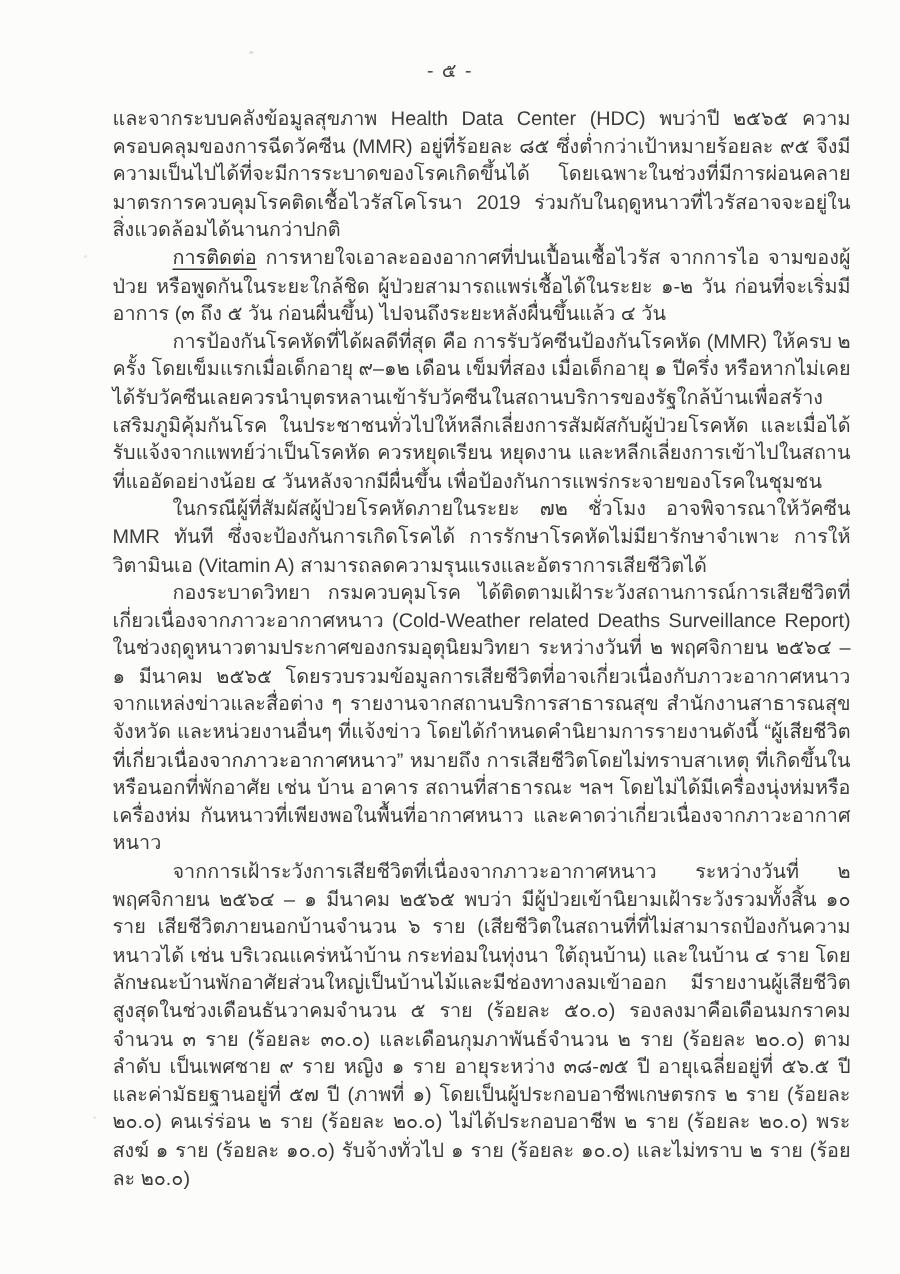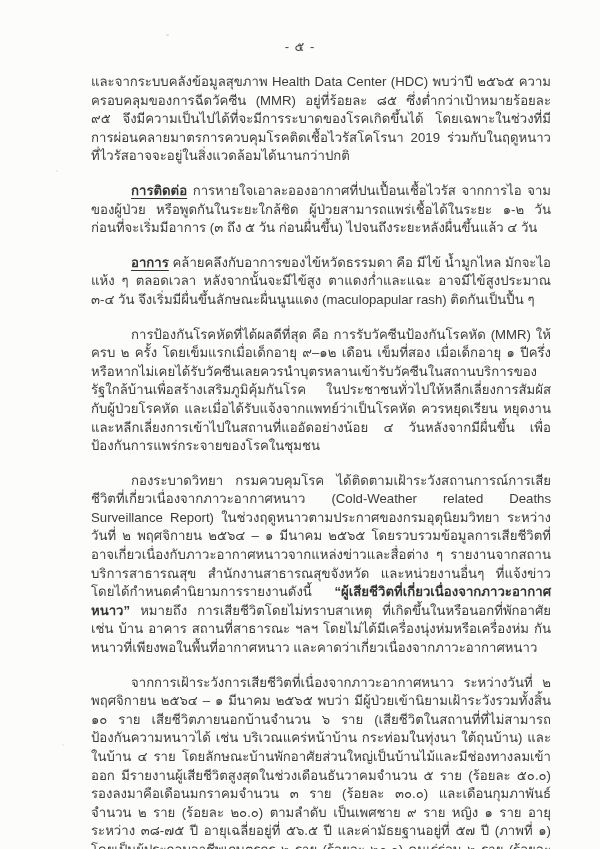--- a/index.html
+++ b/index.html
@@ -23,46 +23,46 @@
     letter-spacing:1px;
     color:#444;
   }
   .content{
     margin:13px 33px 0 75px;
     font-size:13.2px;
     line-height:18.6px;
     text-align:justify;
     color:#3c3c3c;
   }
-  .block{margin:16px;}
+  .block{margin:0;}
   .para{text-indent:40px;}
   .para.no-indent{text-indent:0;}
   .heading{margin-top:8px;}
   .section{margin-top:7px;}
   .subsection{margin-top:10px;margin-left:40px;}
-  .b{font-weight:bold;color:#333;}
+  .b{font-weight:normal;color:#333;}
   .u{text-decoration:underline;text-underline-offset:3px;}
   
   .speck{position:absolute;background:#b9b9b4;border-radius:50%;opacity:.45;}
   .speck1{left:166px;top:34px;width:3px;height:2px;}
   .speck2{left:56px;top:170px;width:2px;height:2px;opacity:.3;}
   .speck3{left:62px;top:744px;width:2px;height:2px;opacity:.3;}
 </style>
 </head>
 <body>
 
 <div class="page">
   <span class="speck speck1"></span>
   <span class="speck speck2"></span>
   <span class="speck speck3"></span>
 
   <div class="page-number">- ๕ -</div>
 
   <div class="content">
       <div class="block para no-indent"><span>และจากระบบคลังข้อมูลสุขภาพ Health Data Center (HDC) พบว่าปี ๒๕๖๕ ความครอบคลุมของการฉีดวัคซีน (MMR) อยู่ที่ร้อยละ ๘๕ ซึ่งต่ำกว่าเป้าหมายร้อยละ ๙๕ จึงมีความเป็นไปได้ที่จะมีการระบาดของโรคเกิดขึ้นได้ โดยเฉพาะในช่วงที่มีการผ่อนคลายมาตรการควบคุมโรคติดเชื้อไวรัสโคโรนา 2019 ร่วมกับในฤดูหนาวที่ไวรัสอาจจะอยู่ในสิ่งแวดล้อมได้นานกว่าปกติ</span></div>
       <div class="block para"><span class="b u">การติดต่อ</span><span> การหายใจเอาละอองอากาศที่ปนเปื้อนเชื้อไวรัส จากการไอ จามของผู้ป่วย หรือพูดกันในระยะใกล้ชิด ผู้ป่วยสามารถแพร่เชื้อได้ในระยะ ๑-๒ วัน ก่อนที่จะเริ่มมีอาการ (๓ ถึง ๕ วัน ก่อนผื่นขึ้น) ไปจนถึงระยะหลังผื่นขึ้นแล้ว ๔ วัน</span></div>
-      <div class="block para"><span class="b u">อาการ</span><span> คล้ายคลึงกับอาการของไข้หวัดธรรมดา คือ มีไข้ น้ำมูกไหล มักจะไอแห้ง ๆ ตลอดเวลา หลังจากนั้นจะมีไข้สูง ตาแดงก่ำและแฉะ อาจมีไข้สูงประมาณ ๓-๔ วัน จึงเริ่มมีผื่นขึ้นลักษณะผื่นนูนแดง (maculopapular rash) ติดกันเป็นปื้น ๆ</span></div>
       <div class="block para"><span>การป้องกันโรคหัดที่ได้ผลดีที่สุด คือ การรับวัคซีนป้องกันโรคหัด (MMR) ให้ครบ ๒ ครั้ง โดยเข็มแรกเมื่อเด็กอายุ ๙–๑๒ เดือน เข็มที่สอง เมื่อเด็กอายุ ๑ ปีครึ่ง หรือหากไม่เคยได้รับวัคซีนเลยควรนำบุตรหลานเข้ารับวัคซีนในสถานบริการของรัฐใกล้บ้านเพื่อสร้างเสริมภูมิคุ้มกันโรค ในประชาชนทั่วไปให้หลีกเลี่ยงการสัมผัสกับผู้ป่วยโรคหัด และเมื่อได้รับแจ้งจากแพทย์ว่าเป็นโรคหัด ควรหยุดเรียน หยุดงาน และหลีกเลี่ยงการเข้าไปในสถานที่แออัดอย่างน้อย ๔ วันหลังจากมีผื่นขึ้น เพื่อป้องกันการแพร่กระจายของโรคในชุมชน</span></div>
+      <div class="block para"><span>ในกรณีผู้ที่สัมผัสผู้ป่วยโรคหัดภายในระยะ ๗๒ ชั่วโมง อาจพิจารณาให้วัคซีน MMR ทันที ซึ่งจะป้องกันการเกิดโรคได้ การรักษาโรคหัดไม่มียารักษาจำเพาะ การให้วิตามินเอ (Vitamin A) สามารถลดความรุนแรงและอัตราการเสียชีวิตได้</span></div>
       <div class="block para"><span>กองระบาดวิทยา กรมควบคุมโรค ได้ติดตามเฝ้าระวังสถานการณ์การเสียชีวิตที่เกี่ยวเนื่องจากภาวะอากาศหนาว (Cold-Weather related Deaths Surveillance Report) ในช่วงฤดูหนาวตามประกาศของกรมอุตุนิยมวิทยา ระหว่างวันที่ ๒ พฤศจิกายน ๒๕๖๔ – ๑ มีนาคม ๒๕๖๕ โดยรวบรวมข้อมูลการเสียชีวิตที่อาจเกี่ยวเนื่องกับภาวะอากาศหนาวจากแหล่งข่าวและสื่อต่าง ๆ รายงานจากสถานบริการสาธารณสุข สำนักงานสาธารณสุขจังหวัด และหน่วยงานอื่นๆ ที่แจ้งข่าว โดยได้กำหนดคำนิยามการรายงานดังนี้ </span><span class="b">“ผู้เสียชีวิตที่เกี่ยวเนื่องจากภาวะอากาศหนาว”</span><span> หมายถึง การเสียชีวิตโดยไม่ทราบสาเหตุ ที่เกิดขึ้นในหรือนอกที่พักอาศัย เช่น บ้าน อาคาร สถานที่สาธารณะ ฯลฯ โดยไม่ได้มีเครื่องนุ่งห่มหรือเครื่องห่ม กันหนาวที่เพียงพอในพื้นที่อากาศหนาว และคาดว่าเกี่ยวเนื่องจากภาวะอากาศหนาว</span></div>
       <div class="block para"><span>จากการเฝ้าระวังการเสียชีวิตที่เนื่องจากภาวะอากาศหนาว ระหว่างวันที่ ๒ พฤศจิกายน ๒๕๖๔ – ๑ มีนาคม ๒๕๖๕ พบว่า มีผู้ป่วยเข้านิยามเฝ้าระวังรวมทั้งสิ้น ๑๐ ราย เสียชีวิตภายนอกบ้านจำนวน ๖ ราย (เสียชีวิตในสถานที่ที่ไม่สามารถป้องกันความหนาวได้ เช่น บริเวณแคร่หน้าบ้าน กระท่อมในทุ่งนา ใต้ถุนบ้าน) และในบ้าน ๔ ราย โดยลักษณะบ้านพักอาศัยส่วนใหญ่เป็นบ้านไม้และมีช่องทางลมเข้าออก มีรายงานผู้เสียชีวิตสูงสุดในช่วงเดือนธันวาคมจำนวน ๕ ราย (ร้อยละ ๕๐.๐) รองลงมาคือเดือนมกราคมจำนวน ๓ ราย (ร้อยละ ๓๐.๐) และเดือนกุมภาพันธ์จำนวน ๒ ราย (ร้อยละ ๒๐.๐) ตามลำดับ เป็นเพศชาย ๙ ราย หญิง ๑ ราย อายุระหว่าง ๓๘-๗๕ ปี อายุเฉลี่ยอยู่ที่ ๕๖.๕ ปี และค่ามัธยฐานอยู่ที่ ๕๗ ปี (ภาพที่ ๑) โดยเป็นผู้ประกอบอาชีพเกษตรกร ๒ ราย (ร้อยละ ๒๐.๐) คนเร่ร่อน ๒ ราย (ร้อยละ ๒๐.๐) ไม่ได้ประกอบอาชีพ ๒ ราย (ร้อยละ ๒๐.๐) พระสงฆ์ ๑ ราย (ร้อยละ ๑๐.๐) รับจ้างทั่วไป ๑ ราย (ร้อยละ ๑๐.๐) และไม่ทราบ ๒ ราย (ร้อยละ ๒๐.๐)</span></div>
     </div>
 
 </div>
 
 </body></html>

